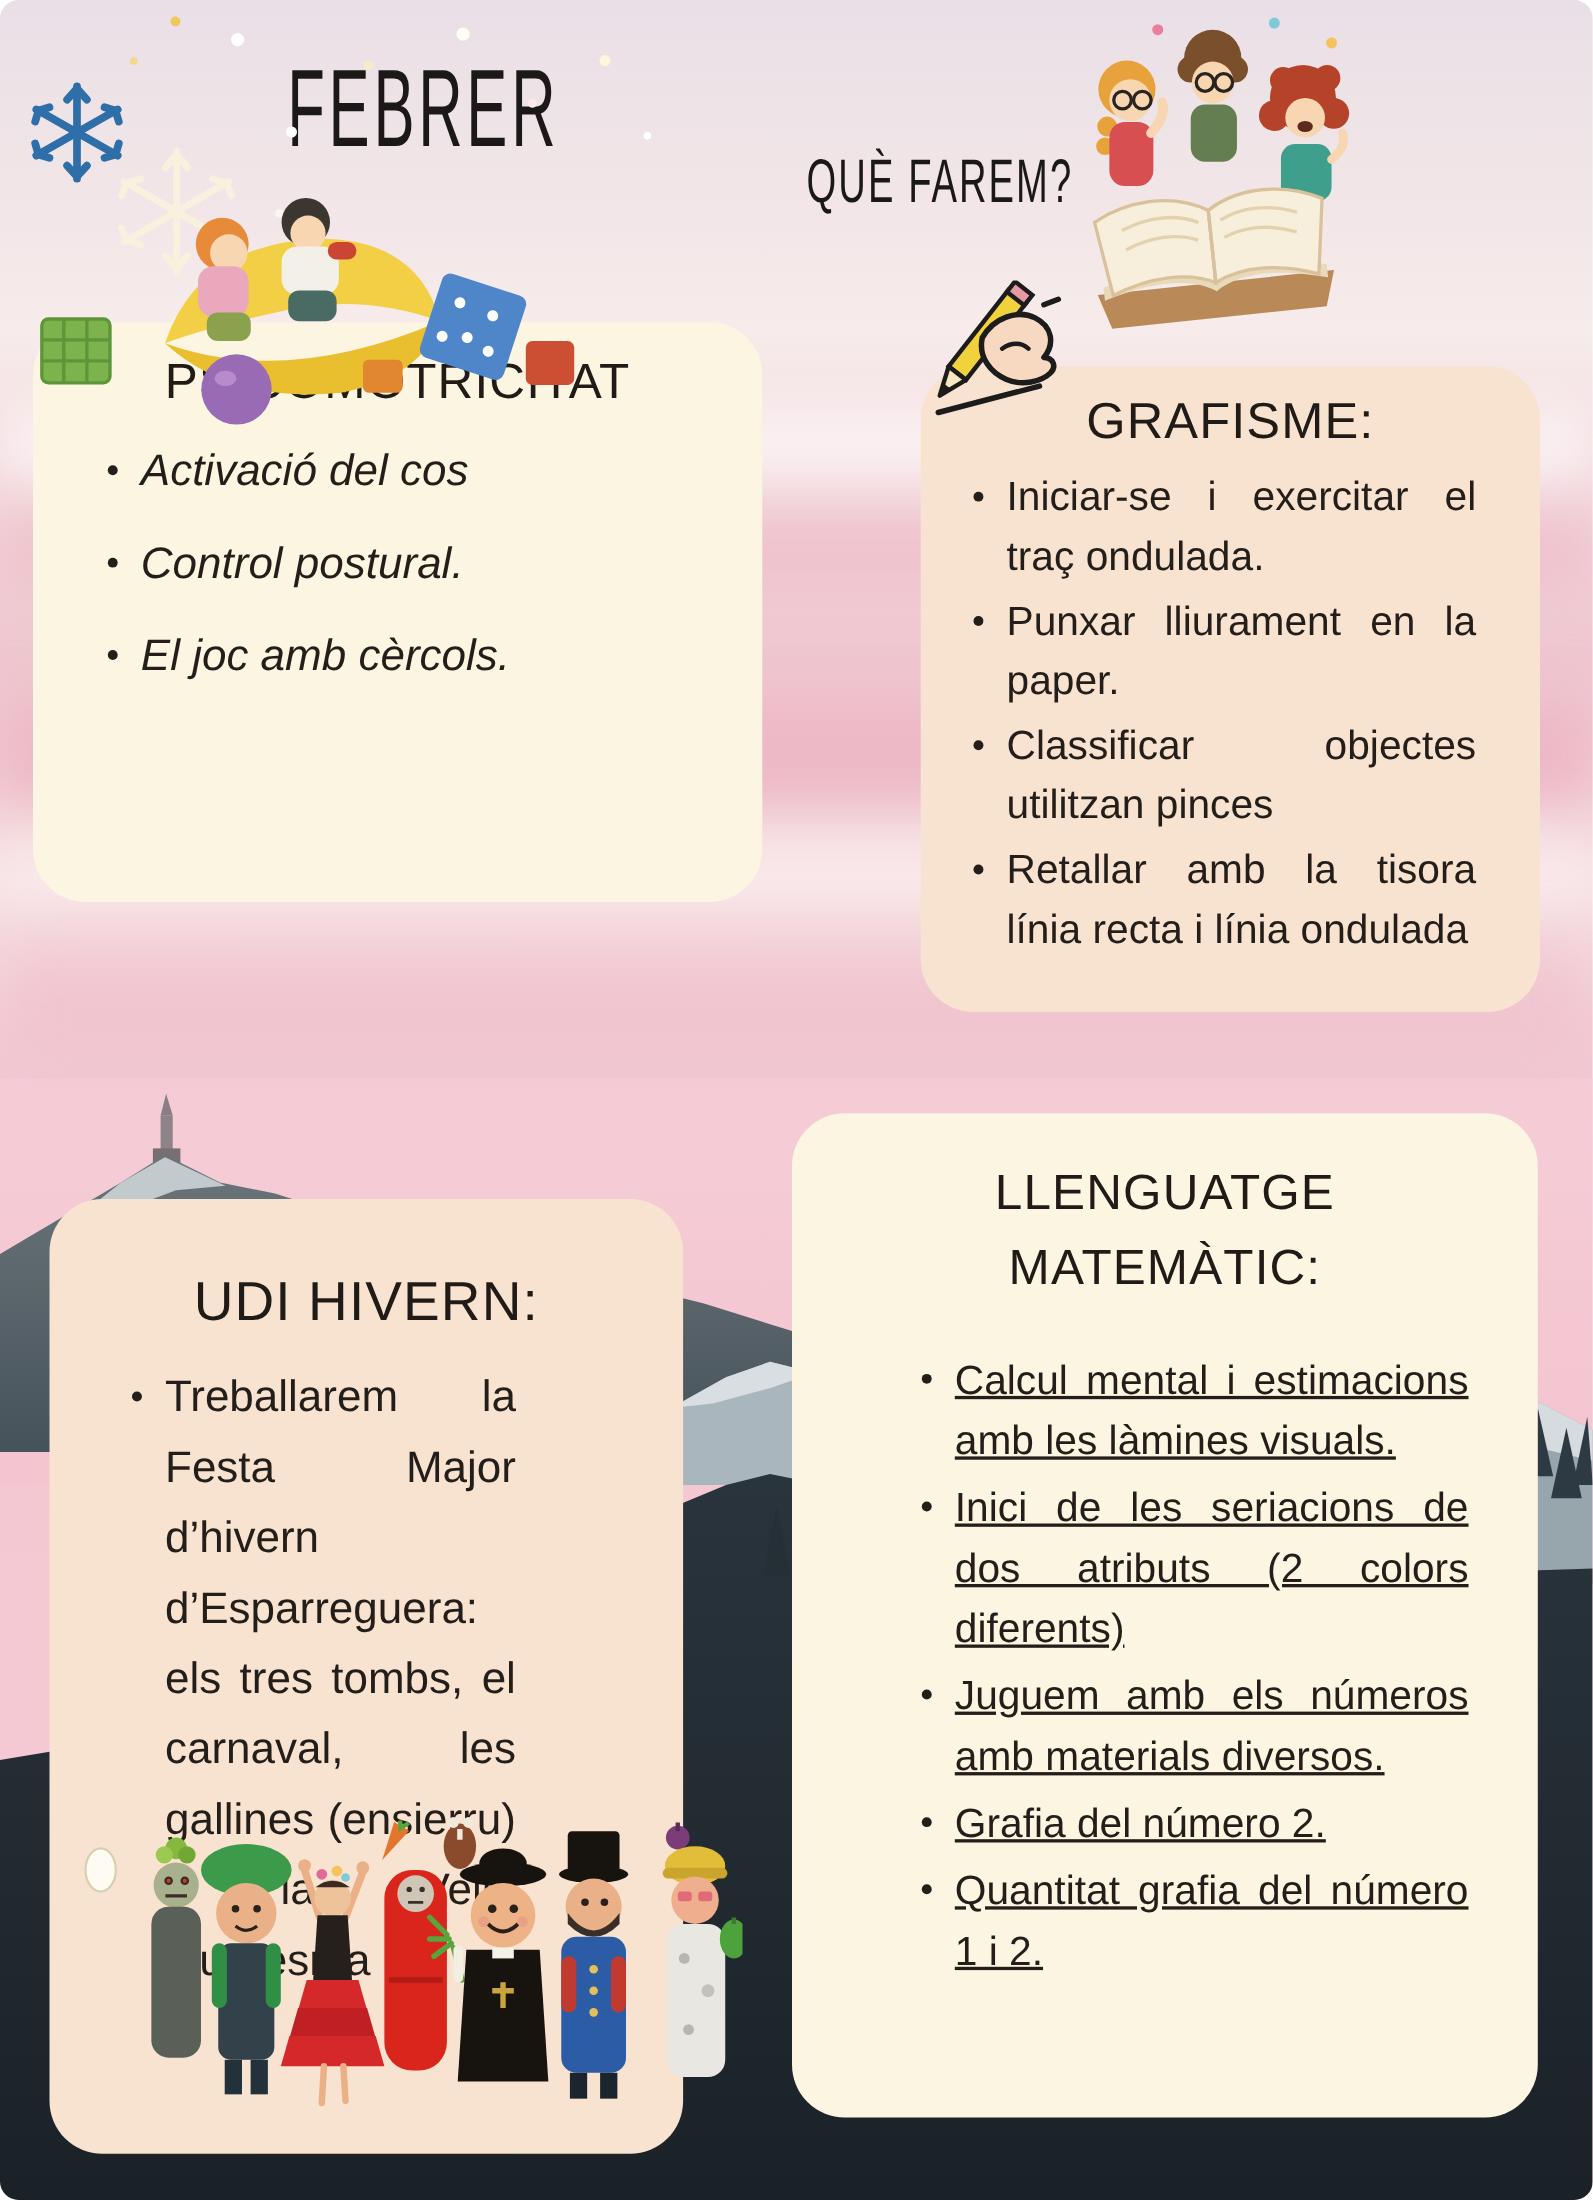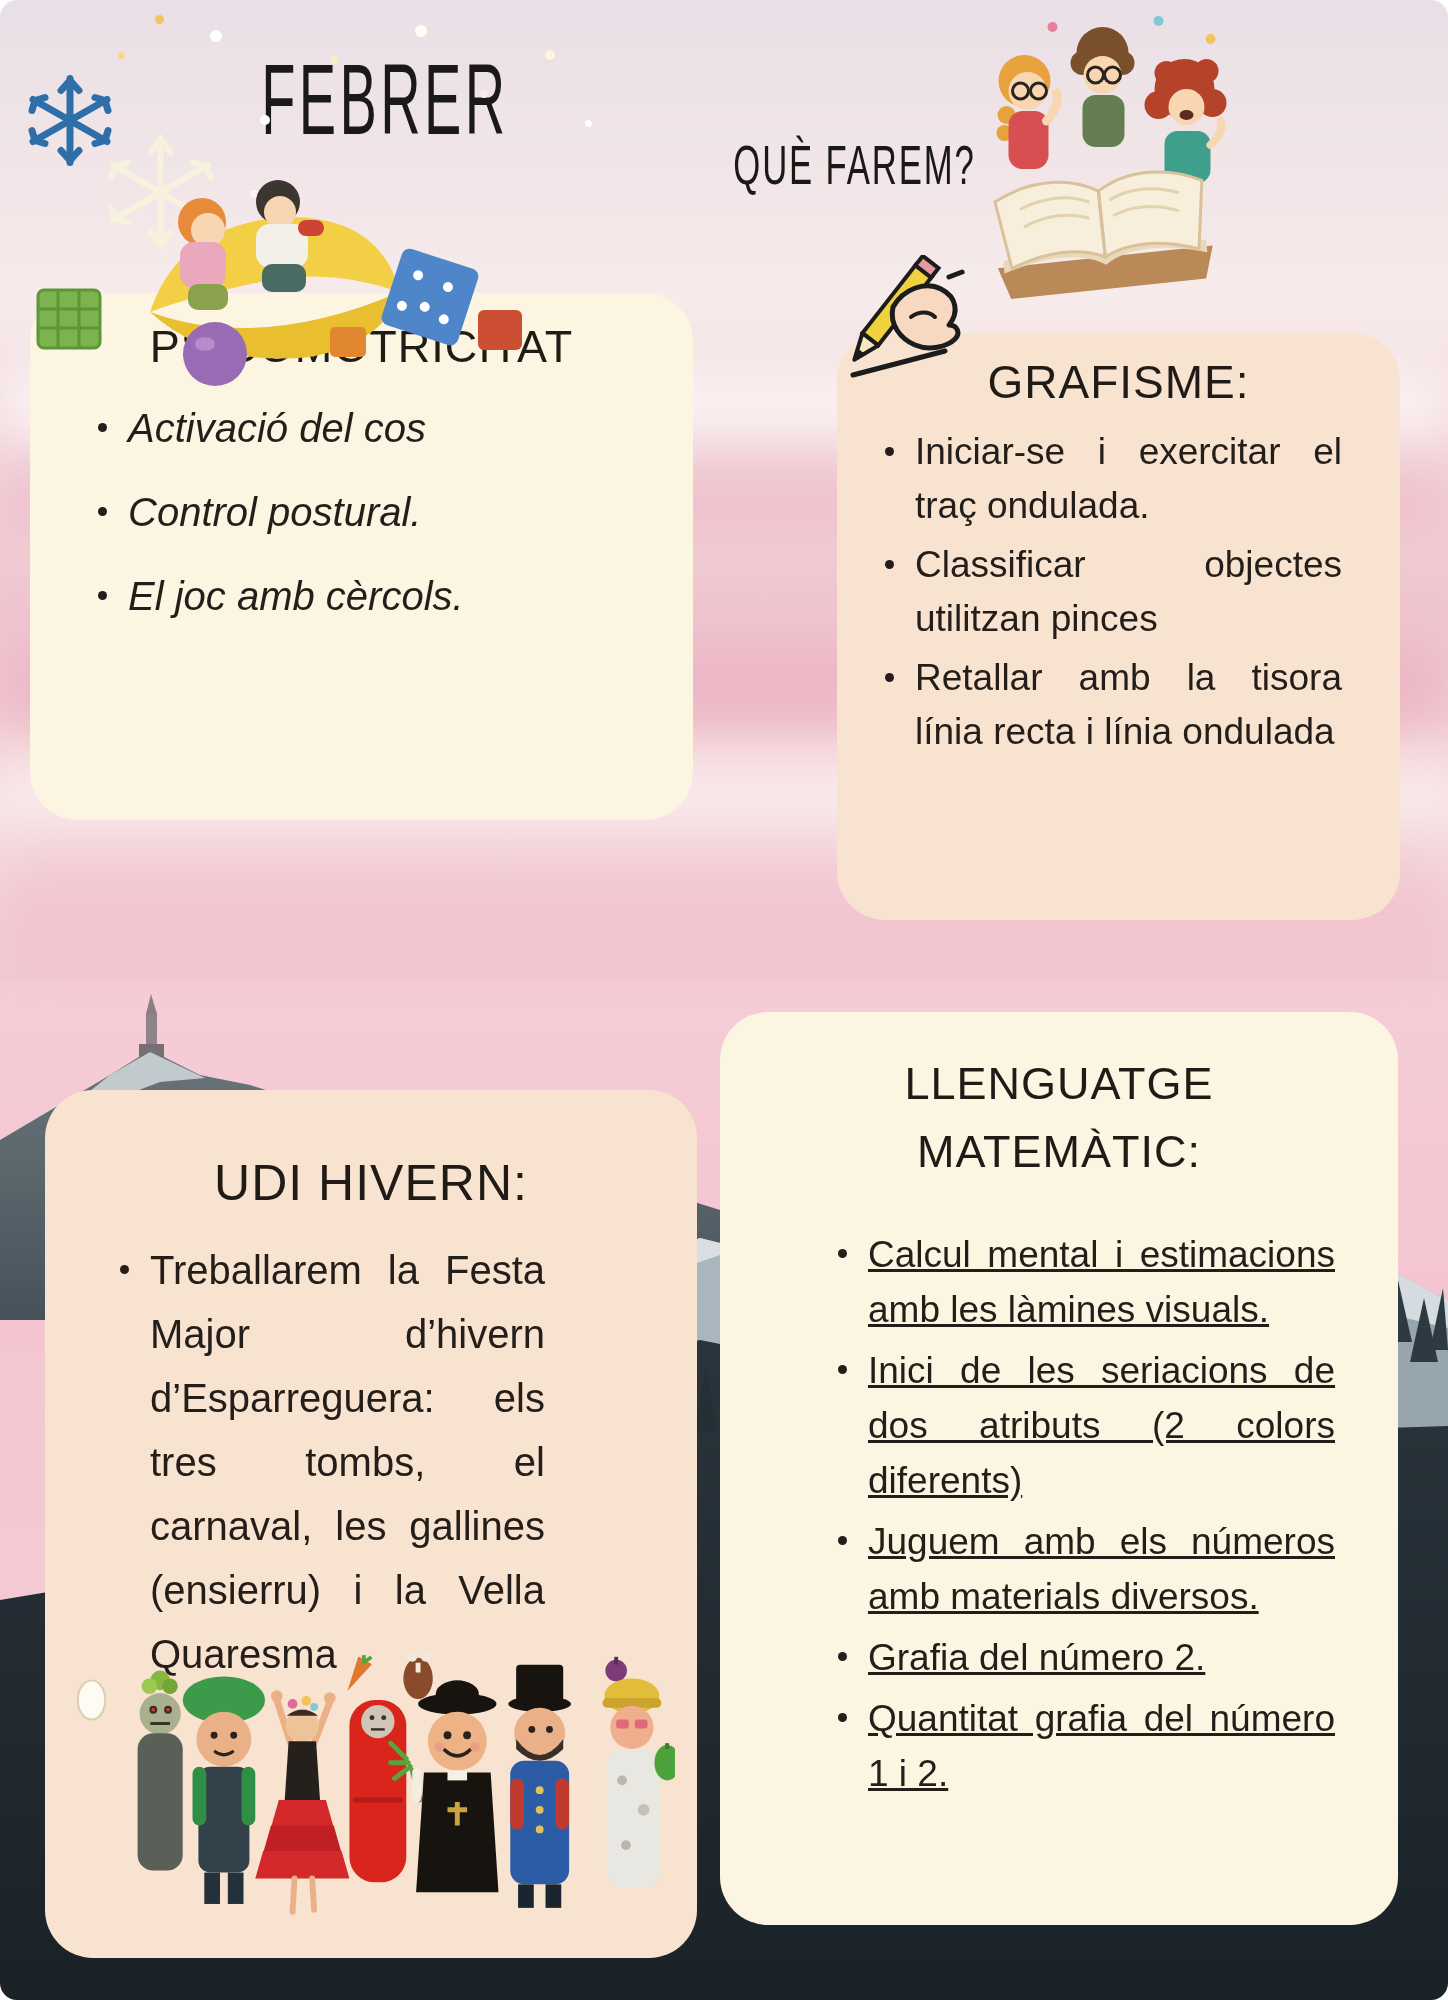--- a/index.html
+++ b/index.html
@@ -34,21 +34,21 @@
     letter-spacing:6px;transform:scaleX(.56);transform-origin:50% 0;color:#1b1917;}
   .sub-title{position:absolute;left:724px;top:132px;width:260px;display:flex;justify-content:center;z-index:2;text-align:center;}
   .sub-title span{display:inline-block;white-space:nowrap;font-size:56px;font-weight:400;
     letter-spacing:3px;transform:scaleX(.62);transform-origin:50% 0;color:#1b1917;}
 
   .card{position:absolute;border-radius:48px;z-index:2;}
   .card-cream{background:var(--card-cream);}
   .card-peach{background:var(--card-peach);}
   #card-psico{left:30px;top:293px;width:663px;height:527px;}
   #card-grafisme{left:837px;top:333px;width:563px;height:587px;}
-  #card-udi{left:45px;top:1090px;width:652px;height:868px;}
+  #card-udi{left:45px;top:1090px;width:576px;height:868px;}
   #card-lleng{left:720px;top:1012px;width:678px;height:913px;}
 
   .card h2{margin:0;text-align:center;font-weight:400;letter-spacing:1px;color:#201b17;}
   #card-psico h2{padding-top:28px;font-size:45px;}
   #card-grafisme h2{padding-top:22px;font-size:46px;}
   #card-udi h2{padding-top:64px;font-size:50px;}
   #card-lleng h2{padding:38px 0 0 0;font-size:45px;line-height:1.5;margin:0 auto;width:430px;}
 
   .card ul{margin:0;list-style:none;}
   .card li{position:relative;text-align:justify;}
@@ -264,20 +264,21 @@
       <li>Activació del cos</li>
       <li>Control postural.</li>
       <li>El joc amb cèrcols.</li>
     </ul>
   </section>
 
   <section class="card card-peach" id="card-grafisme">
     <h2>GRAFISME:</h2>
     <ul>
       <li>Iniciar-se i exercitar el traç ondulada.</li>
+      <li>Punxar lliurament en la paper.</li>
       <li>Classificar objectes utilitzan pinces</li>
       <li>Retallar amb la tisora línia recta i línia ondulada</li>
     </ul>
   </section>
 
   <section class="card card-peach" id="card-udi">
     <h2>UDI HIVERN:</h2>
     <ul>
       <li>Treballarem la Festa Major d’hivern d’Esparreguera: els tres tombs, el carnaval, les gallines (ensierru) i la Vella Quaresma</li>
     </ul>

